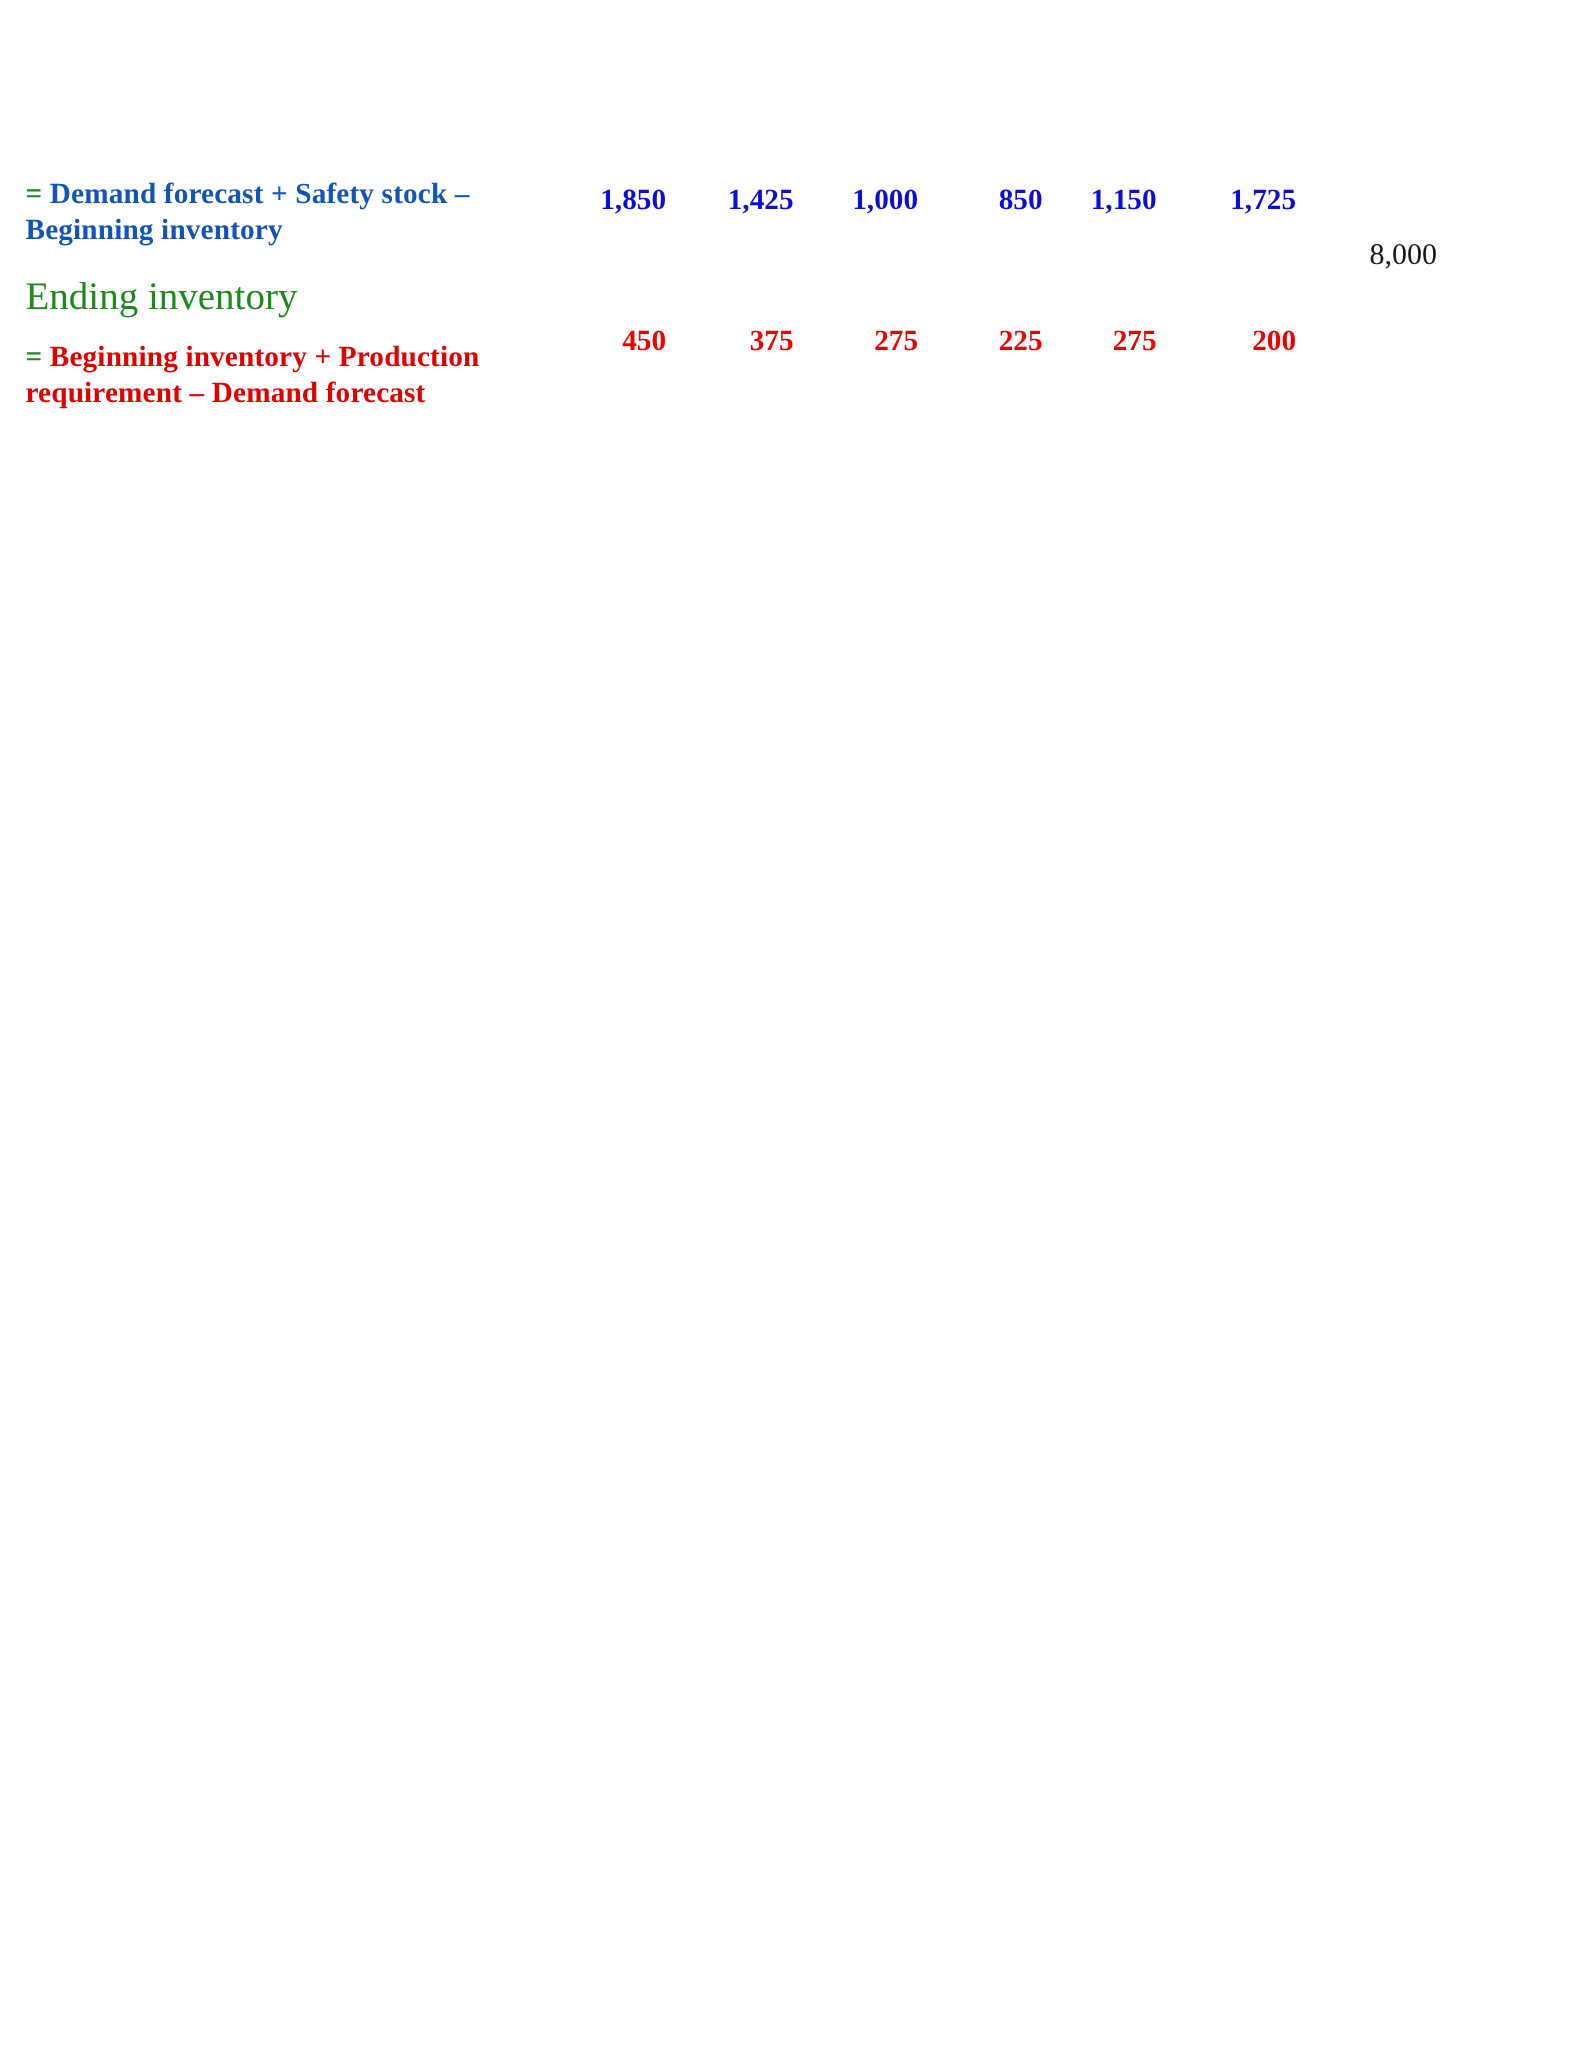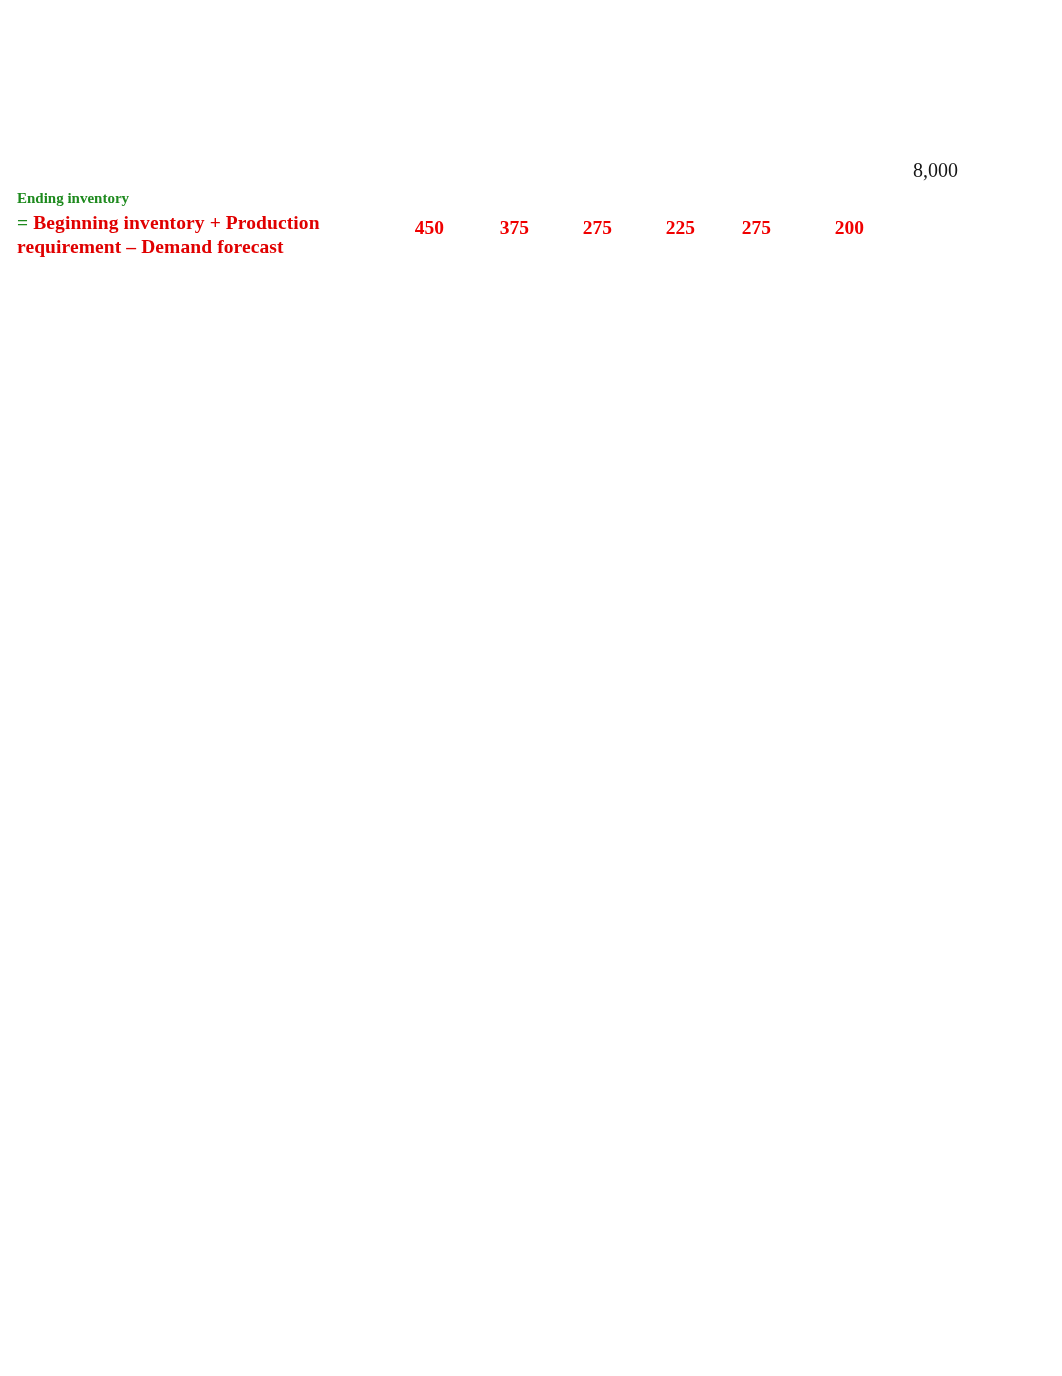--- a/index.html
+++ b/index.html
@@ -68,40 +68,40 @@
     color: #161616;
     text-align: right;
     white-space: nowrap;
   }
 
   
   .label-green {
     position: absolute;
     left: 17px;
     top: 186px;
-    font-size: 15px;
+    font-size: 26px;
     line-height: 24px;
-    font-weight: bold;
+    font-weight: normal;
     color: #1E8A1E;
     white-space: nowrap;
   }
 
   
   .row-ending {
     position: absolute;
     left: 0;
     top: 211px;
     width: 1062px;
     height: 60px;
   }
 
   .formula-red {
     position: absolute;
     left: 17px;
-    top: 0px;
+    top: 16px;
     width: 335px;
     font-size: 19.5px;
     line-height: 24px;
     font-weight: bold;
     color: #E00000;
     letter-spacing: 0.1px;
   }
 
   .num-red {
     position: absolute;
@@ -121,20 +121,33 @@
   .c2 { right: 450px; }
   .c3 { right: 367px; }
   .c4 { right: 291px; }
   .c5 { right: 198px; }
 </style>
 </head>
 <body>
 
 <div class="sheet">
 
+  <div class="row-production">
+
+    <div class="formula-blue">
+      <span class="eq-sign">=</span><span> Demand forecast + Safety stock – Beginning inventory</span>
+    </div>
+
+    <div class="num-blue c0">1,850</div>
+    <div class="num-blue c1">1,425</div>
+    <div class="num-blue c2">1,000</div>
+    <div class="num-blue c3">850</div>
+    <div class="num-blue c4">1,150</div>
+    <div class="num-blue c5">1,725</div>
+  </div>
 
   <div class="num-total">8,000</div>
 
   <div class="label-green">Ending inventory</div>
 
   <div class="row-ending">
 
     <div class="formula-red">
       <span class="eq-sign">=</span><span> Beginning inventory + Production requirement – Demand forecast</span>
     </div>

